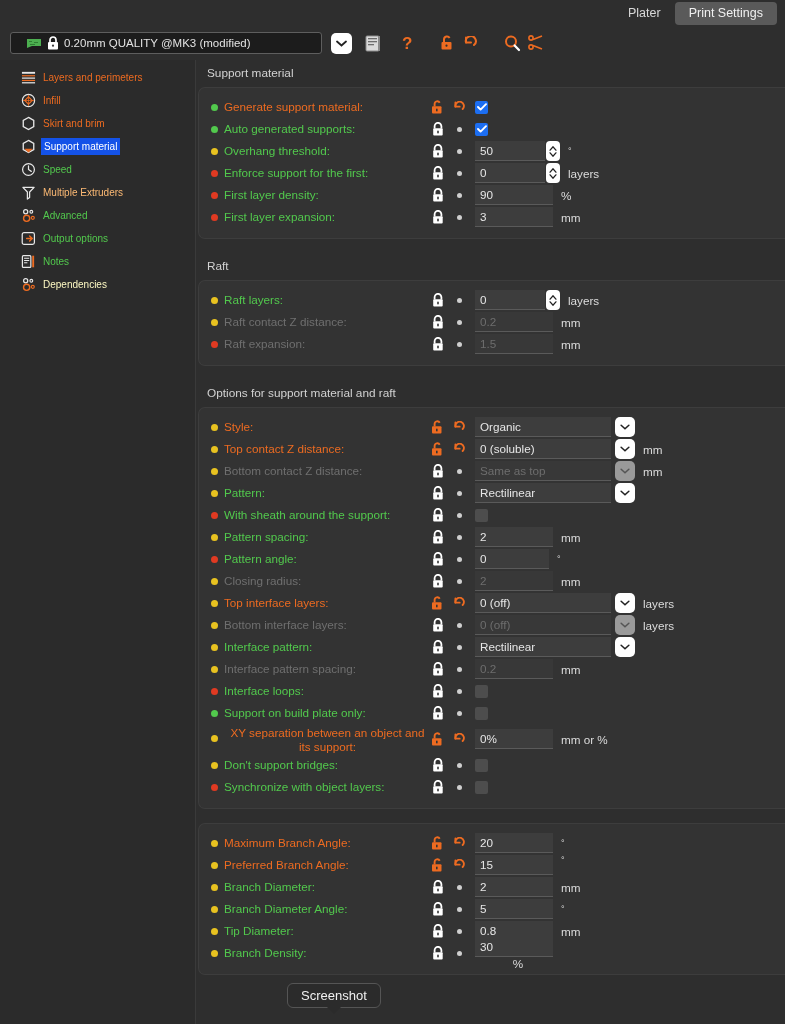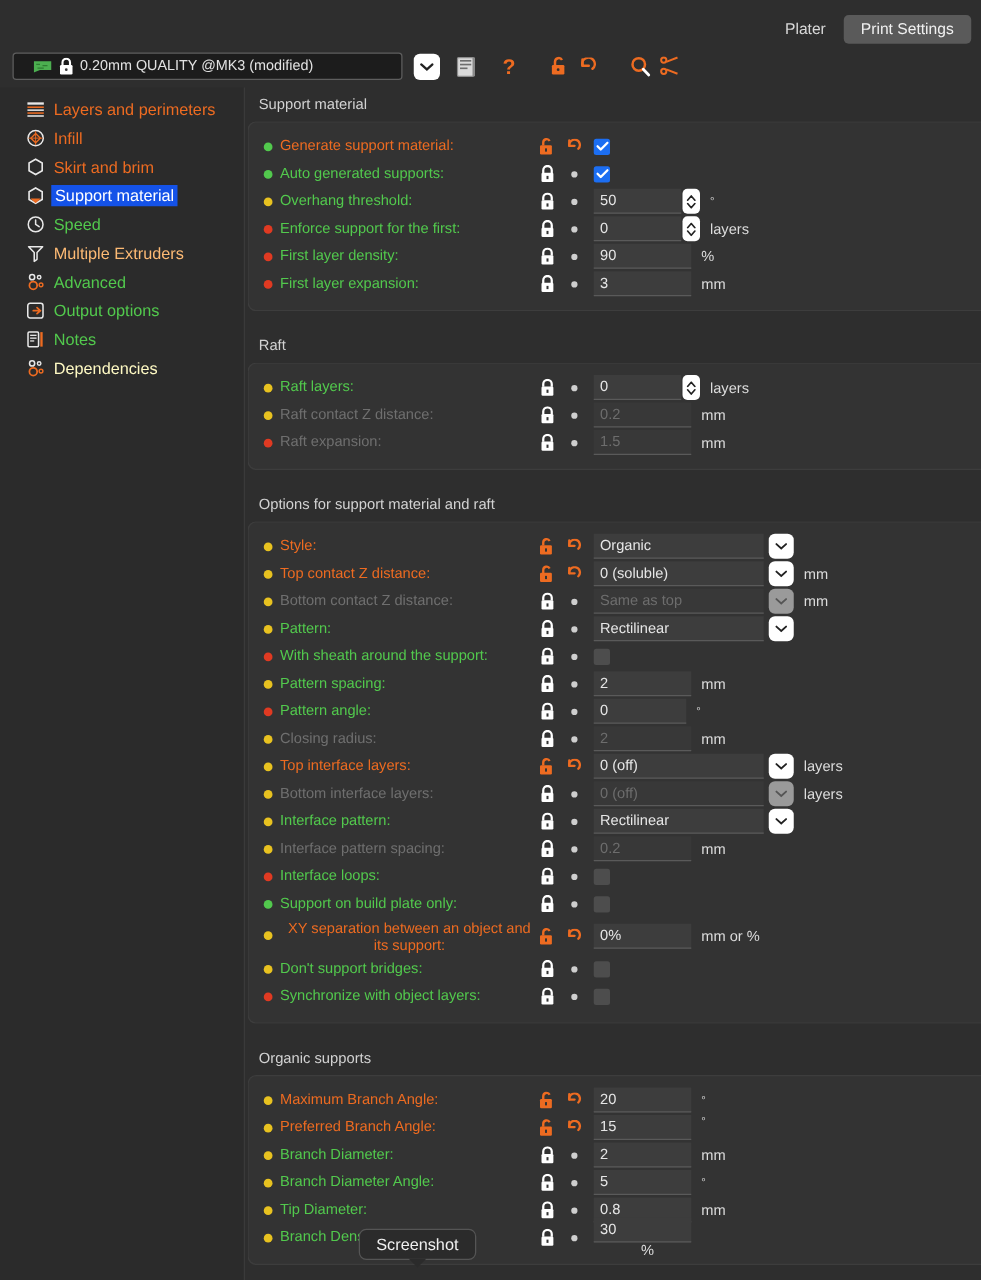--- a/index.html
+++ b/index.html
@@ -8,21 +8,21 @@
     background: #2e2e2e;
     font-family: "Liberation Sans", sans-serif;
     overflow: hidden;
   }
   body { position: relative; }
 
   
   .tabbar {
     height: 26px; background: #2e2e2e;
     display: flex; justify-content: flex-end; align-items: center;
-    padding-right: 8px; gap: 0px; margin-top: 10px;
+    padding-right: 8px; gap: 0px;
   }
   .tab {
     font-size: 12.5px; color: #d8d8d8;
     padding: 4px 14px; border-radius: 4px;
     line-height: 15px;
   }
   .tab.active { background: #5a5a5a; color: #f0f0f0; }
 
   
   .presetbar {
@@ -54,21 +54,21 @@
 
   .sidebar {
     width: 196px; background: #2b2b2b; flex: 0 0 196px;
     padding-top: 8px; border-right: 1px solid #3a3a3a;
   }
   .nav-item {
     display: flex; align-items: center; gap: 7px;
     height: 18px; padding-left: 21px; margin-bottom: 5px;
   }
   .nav-ico { width: 15px; height: 15px; flex: 0 0 15px; }
-  .nav-label { font-size: 13px; line-height: 15px; white-space: nowrap; }
+  .nav-label { font-size: 10px; line-height: 15px; white-space: nowrap; }
   .nav-label.sel {
     background: #1452e8; color: #fff; padding: 1px 3px; margin-left: -2px;
   }
 
   .content {
     flex: 1; background: #2e2e2e; position: relative; overflow: hidden;
   }
 
   
   .section { margin-bottom: 14px; }
@@ -903,21 +903,20 @@
                 </svg>
                 <div class="bullet-sm"></div>
               </div>
               <div style="display: flex; align-items: center;">
                 <div class="cbox off"></div>
               </div>
             </div>
           </div>
         </div>
         <div class="section">
-          <div class="sec-title">Organic supports</div>
           <div class="sec-body">
             <div class="row">
               <div class="lbl-wrap">
                 <div class="dot" style="background: rgb(232, 194, 32);"></div>
                 <span class="lbl orange">Maximum Branch Angle:</span>
               </div>
               <div class="icons">
                 <svg viewBox="0 0 14 15" class="lock-box">
                   <path d="M3.6 6.4V4a2.7 2.7 0 015.1-1.2" stroke="#ed6b21" stroke-width="1.9" fill="none"></path>
                   <rect x="1" y="6.2" width="9.5" height="7.4" rx="1" fill="#ed6b21"></rect>

